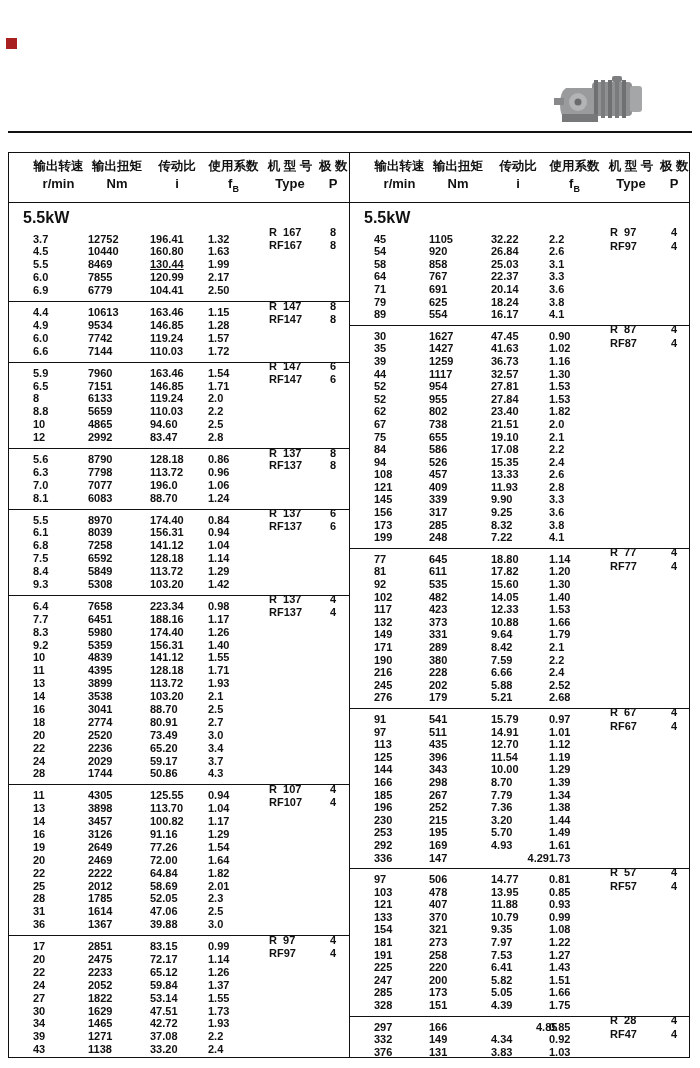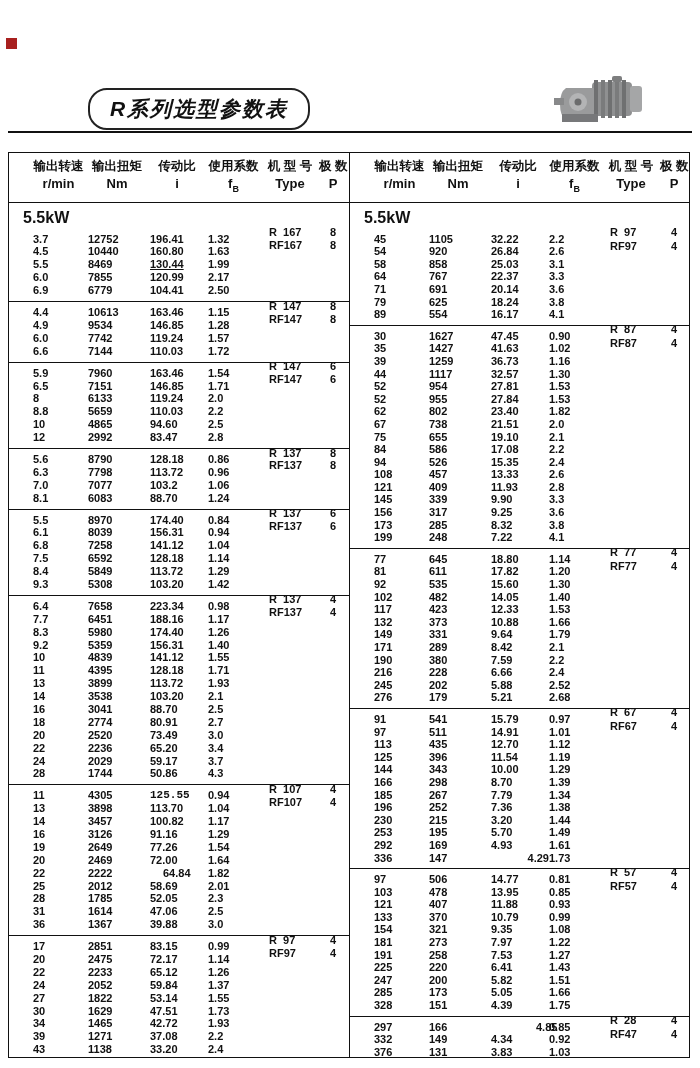--- a/index.html
+++ b/index.html
@@ -33,23 +33,20 @@
   .typecell{grid-column:5;padding-left:6px;}
   .pcell{grid-column:6;padding-left:9px;}
   .typecell .c,.pcell .c{line-height:14px;}
 </style>
 </head>
 <body>
 
 <div class="page">
   <div class="corner-mark"></div>
 
-  <div class="title-box">
-    <span>R系列选型参数表</span>
-  </div>
 
   <svg class="motor" width="96" height="58" viewBox="0 0 96 58">
     <rect x="40" y="8" width="40" height="34" rx="4" fill="#8f9091"></rect>
     <rect x="42" y="6" width="4" height="38" fill="#6f7071"></rect>
       <rect x="49" y="6" width="4" height="38" fill="#7a7b7c"></rect>
     <rect x="56" y="6" width="4" height="38" fill="#6f7071"></rect>
       <rect x="63" y="6" width="4" height="38" fill="#7a7b7c"></rect>
     <rect x="70" y="6" width="4" height="38" fill="#6f7071"></rect>
     <rect x="78" y="12" width="12" height="26" rx="3" fill="#a5a6a7"></rect>
     <rect x="60" y="2" width="10" height="6" rx="2" fill="#7d7e7f"></rect>
@@ -192,21 +189,21 @@
             <span class="c" style="grid-area: 1 / 1;">5.6</span>
             <span class="c" style="grid-area: 1 / 2;">8790</span>
             <span class="c" style="grid-area: 1 / 3;">128.18</span>
             <span class="c" style="grid-area: 1 / 4;">0.86</span>
             <span class="c" style="grid-area: 2 / 1;">6.3</span>
             <span class="c" style="grid-area: 2 / 2;">7798</span>
             <span class="c" style="grid-area: 2 / 3;">113.72</span>
             <span class="c" style="grid-area: 2 / 4;">0.96</span>
             <span class="c" style="grid-area: 3 / 1;">7.0</span>
             <span class="c" style="grid-area: 3 / 2;">7077</span>
-            <span class="c" style="grid-area: 3 / 3;">103.2</span>
+            <span class="c" style="grid-area: 3 / 3;">196.0</span>
             <span class="c" style="grid-area: 3 / 4;">1.06</span>
             <span class="c" style="grid-area: 4 / 1;">8.1</span>
             <span class="c" style="grid-area: 4 / 2;">6083</span>
             <span class="c" style="grid-area: 4 / 3;">88.70</span>
             <span class="c" style="grid-area: 4 / 4;">1.24</span>
             <div class="typecell">
               <span class="c">R  137</span>
               <span class="c">RF137</span>
             </div>
             <div class="pcell">
@@ -316,21 +313,21 @@
             <div class="pcell">
               <span class="c">4</span>
               <span class="c">4</span>
             </div>
           </div>
         </div>
         <div class="group">
           <div class="grid">
             <span class="c" style="grid-area: 1 / 1;">11</span>
             <span class="c" style="grid-area: 1 / 2;">4305</span>
-            <span class="c" style="grid-area: 1 / 3; font-family: Liberation Mono, monospace;">125.55</span>
+            <span class="c" style="grid-area: 1 / 3;">125.55</span>
             <span class="c" style="grid-area: 1 / 4;">0.94</span>
             <span class="c" style="grid-area: 2 / 1;">13</span>
             <span class="c" style="grid-area: 2 / 2;">3898</span>
             <span class="c" style="grid-area: 2 / 3;">113.70</span>
             <span class="c" style="grid-area: 2 / 4;">1.04</span>
             <span class="c" style="grid-area: 3 / 1;">14</span>
             <span class="c" style="grid-area: 3 / 2;">3457</span>
             <span class="c" style="grid-area: 3 / 3;">100.82</span>
             <span class="c" style="grid-area: 3 / 4;">1.17</span>
             <span class="c" style="grid-area: 4 / 1;">16</span>
@@ -340,21 +337,21 @@
             <span class="c" style="grid-area: 5 / 1;">19</span>
             <span class="c" style="grid-area: 5 / 2;">2649</span>
             <span class="c" style="grid-area: 5 / 3;">77.26</span>
             <span class="c" style="grid-area: 5 / 4;">1.54</span>
             <span class="c" style="grid-area: 6 / 1;">20</span>
             <span class="c" style="grid-area: 6 / 2;">2469</span>
             <span class="c" style="grid-area: 6 / 3;">72.00</span>
             <span class="c" style="grid-area: 6 / 4;">1.64</span>
             <span class="c" style="grid-area: 7 / 1;">22</span>
             <span class="c" style="grid-area: 7 / 2;">2222</span>
-            <span class="c" style="grid-area: 7 / 3; margin-left: 13px;">64.84</span>
+            <span class="c" style="grid-area: 7 / 3;">64.84</span>
             <span class="c" style="grid-area: 7 / 4;">1.82</span>
             <span class="c" style="grid-area: 8 / 1;">25</span>
             <span class="c" style="grid-area: 8 / 2;">2012</span>
             <span class="c" style="grid-area: 8 / 3;">58.69</span>
             <span class="c" style="grid-area: 8 / 4;">2.01</span>
             <span class="c" style="grid-area: 9 / 1;">28</span>
             <span class="c" style="grid-area: 9 / 2;">1785</span>
             <span class="c" style="grid-area: 9 / 3;">52.05</span>
             <span class="c" style="grid-area: 9 / 4;">2.3</span>
             <span class="c" style="grid-area: 10 / 1;">31</span>

